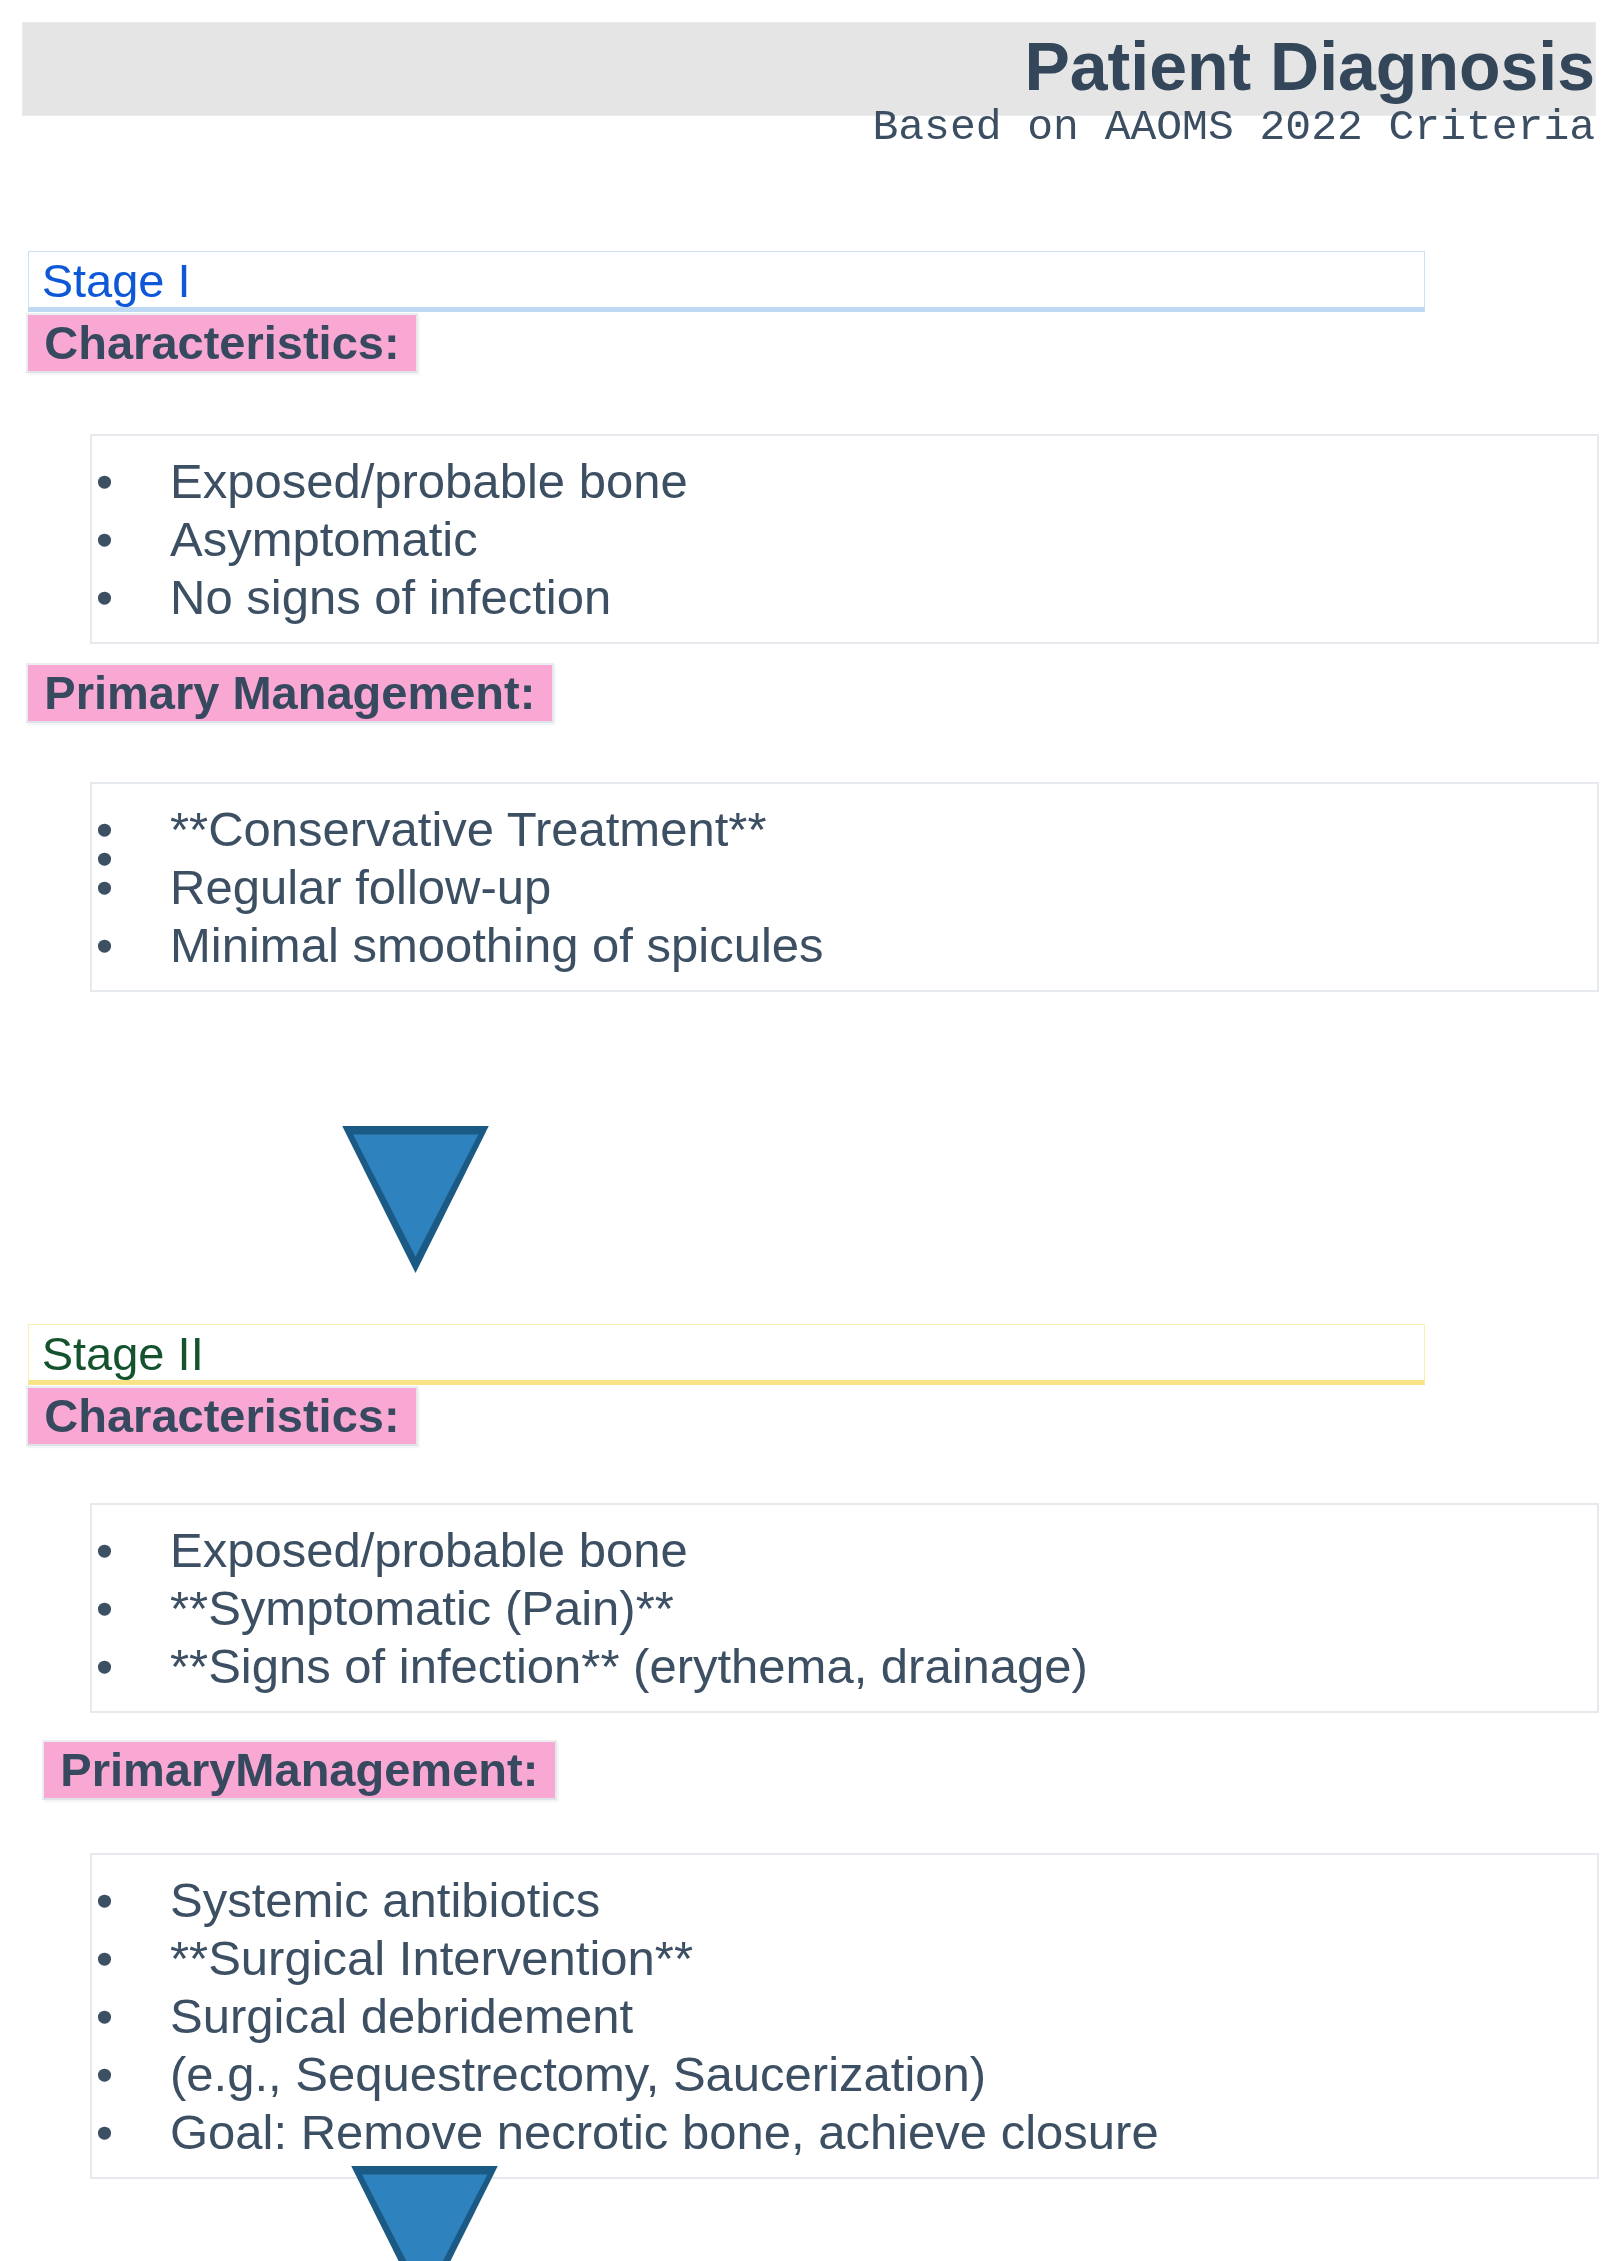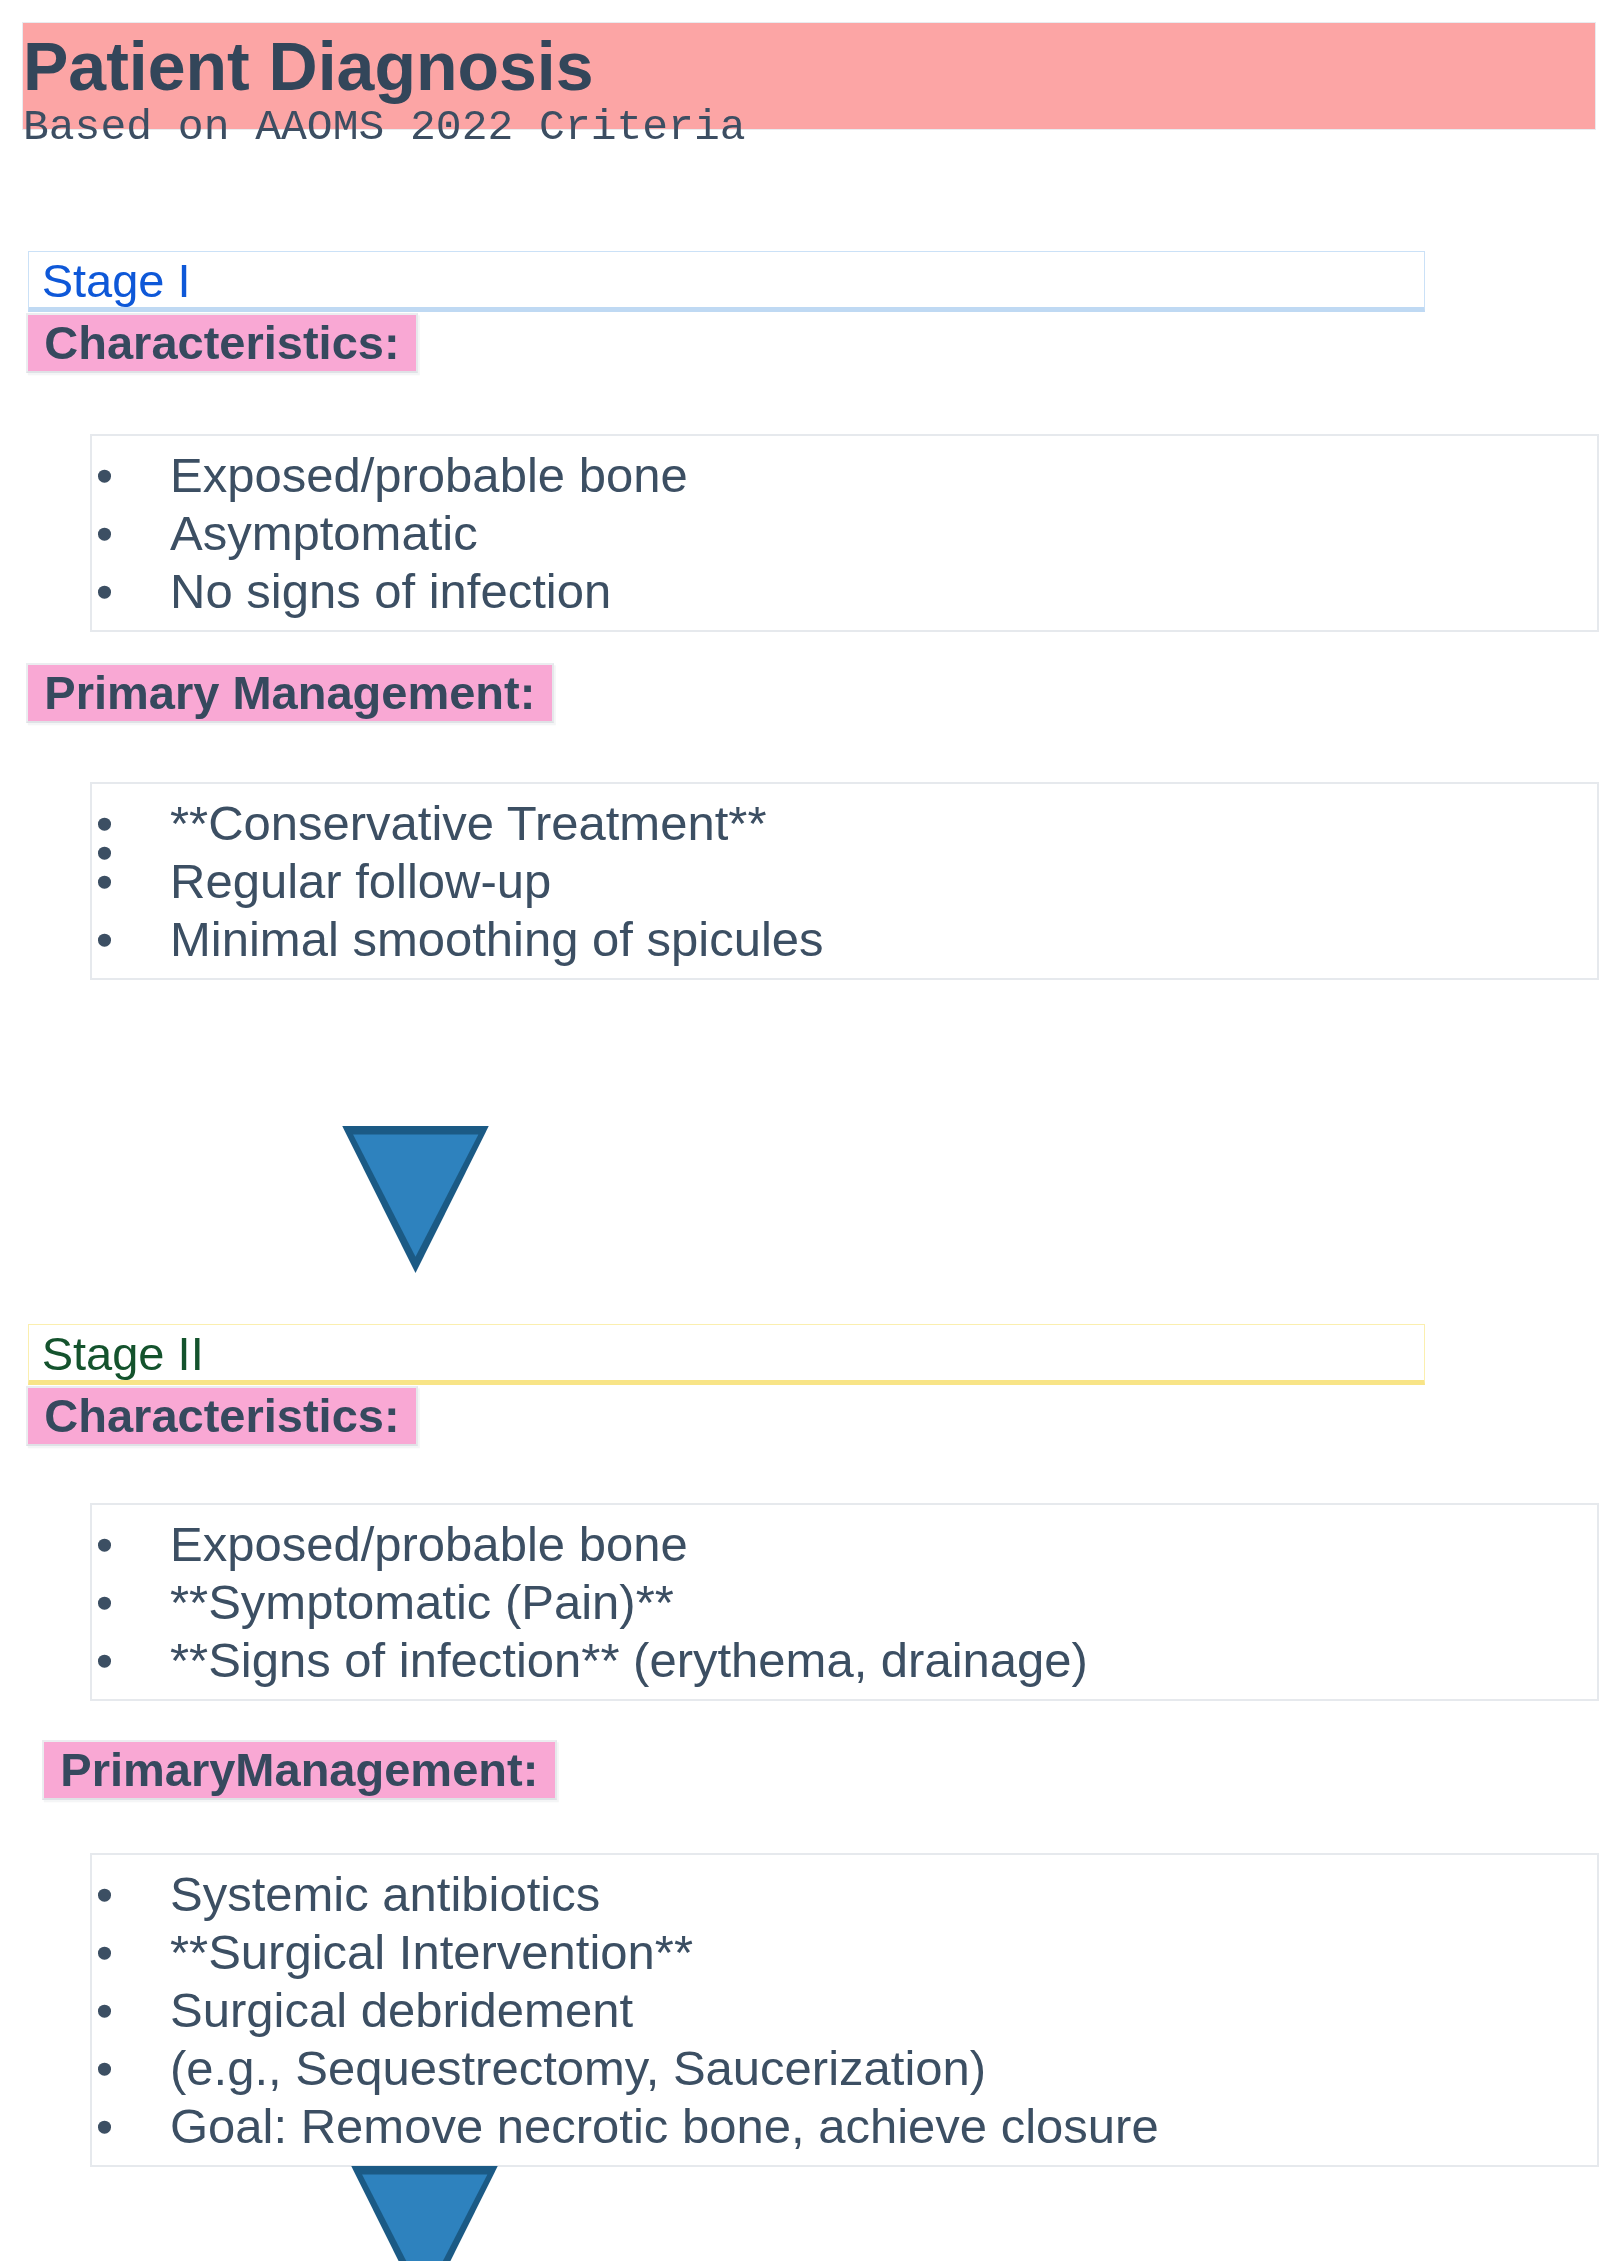--- a/index.html
+++ b/index.html
@@ -3,22 +3,22 @@
 <meta charset="utf-8">
 <style>
   html, body { margin:0; padding:0; background:#ffffff; }
   .page {
     position:relative; width:1616px; height:2666px; background:#ffffff;
     font-family:"Liberation Sans","DejaVu Sans",sans-serif; overflow:hidden;
   }
 
   
   .title-box {
-    position:absolute; left:22px; top:22px; width:1574px; height:108px;
-    box-sizing:border-box; border:1.8px solid #E9EBEF; background:#fca5a5; text-align:left;
+    position:absolute; left:22px; top:22px; width:1574px; height:94px;
+    box-sizing:border-box; border:1.8px solid #E9EBEF; background:#e5e5e5; text-align:right;
   }
   .title {
     margin:7.2px 0 0 0; font-size:68px; line-height:73px; font-weight:bold; color:#33465A;
   }
   .subtitle {
     margin:0; font-size:43px; line-height:50px; font-weight:normal; color:#3C4E62;font-family:Liberation Mono, monospace;
   }
 
   
   .band {
@@ -37,21 +37,21 @@
     color:#36495E; padding:0 16.3px; white-space:nowrap; box-shadow:1.8px 2.3px 0 #F4F5F6;
   }
   #h-char1 { top:313px; }
   #h-mgmt1 { top:663px; }
   #h-char2 { top:1386px; }
   #h-mgmt2 { top:1740px;margin-left:16px; }
 
   
   .blist {
     position:absolute; left:90px; width:1509px; box-sizing:border-box;
-    border:2.3px solid #E6E9ED; background:#fff; list-style:none; margin:0; padding:10px 0;
+    border:2.3px solid #E6E9ED; background:#fff; list-style:none; margin:0; padding:16px 0;
   }
   .blist li {
     position:relative; font-size:49px; line-height:58px; color:#3C4F63;
     padding-left:78px; white-space:nowrap;
   }
   .blist li .dot {
     position:absolute; left:6.3px; top:50%; transform:translateY(-42%);
     width:12.7px; height:12.7px; border-radius:50%; background:#3C4F63;
   }
   #list1 { top:434px; }

